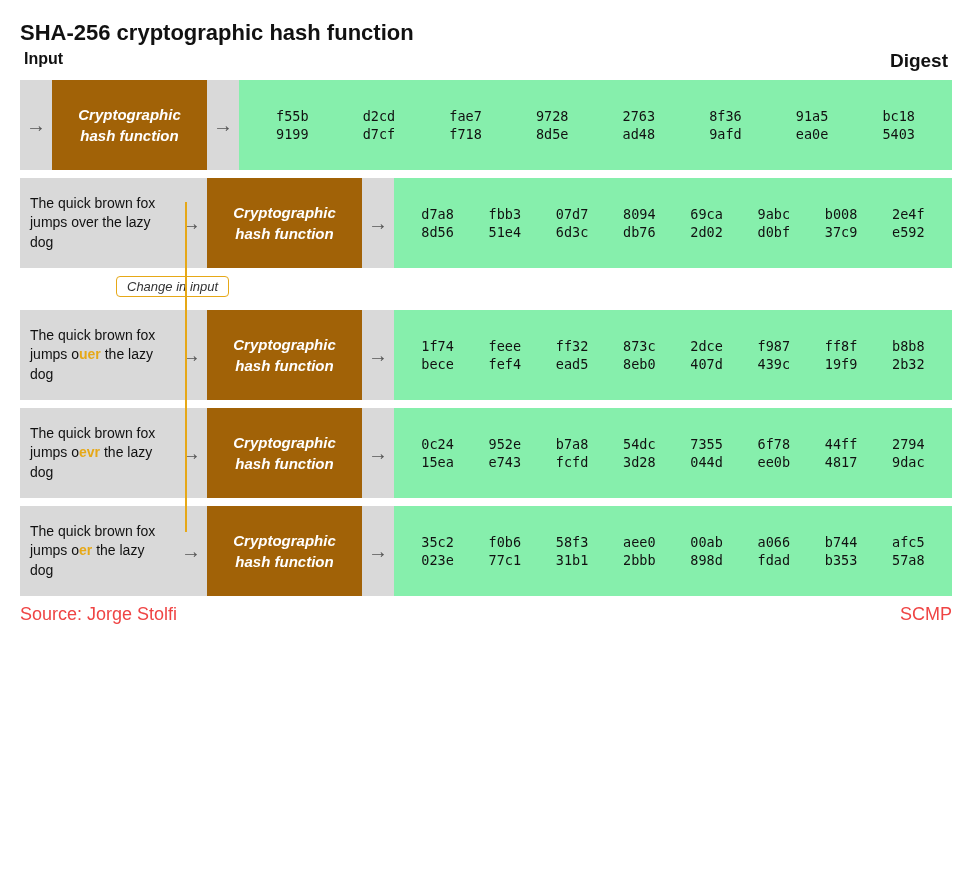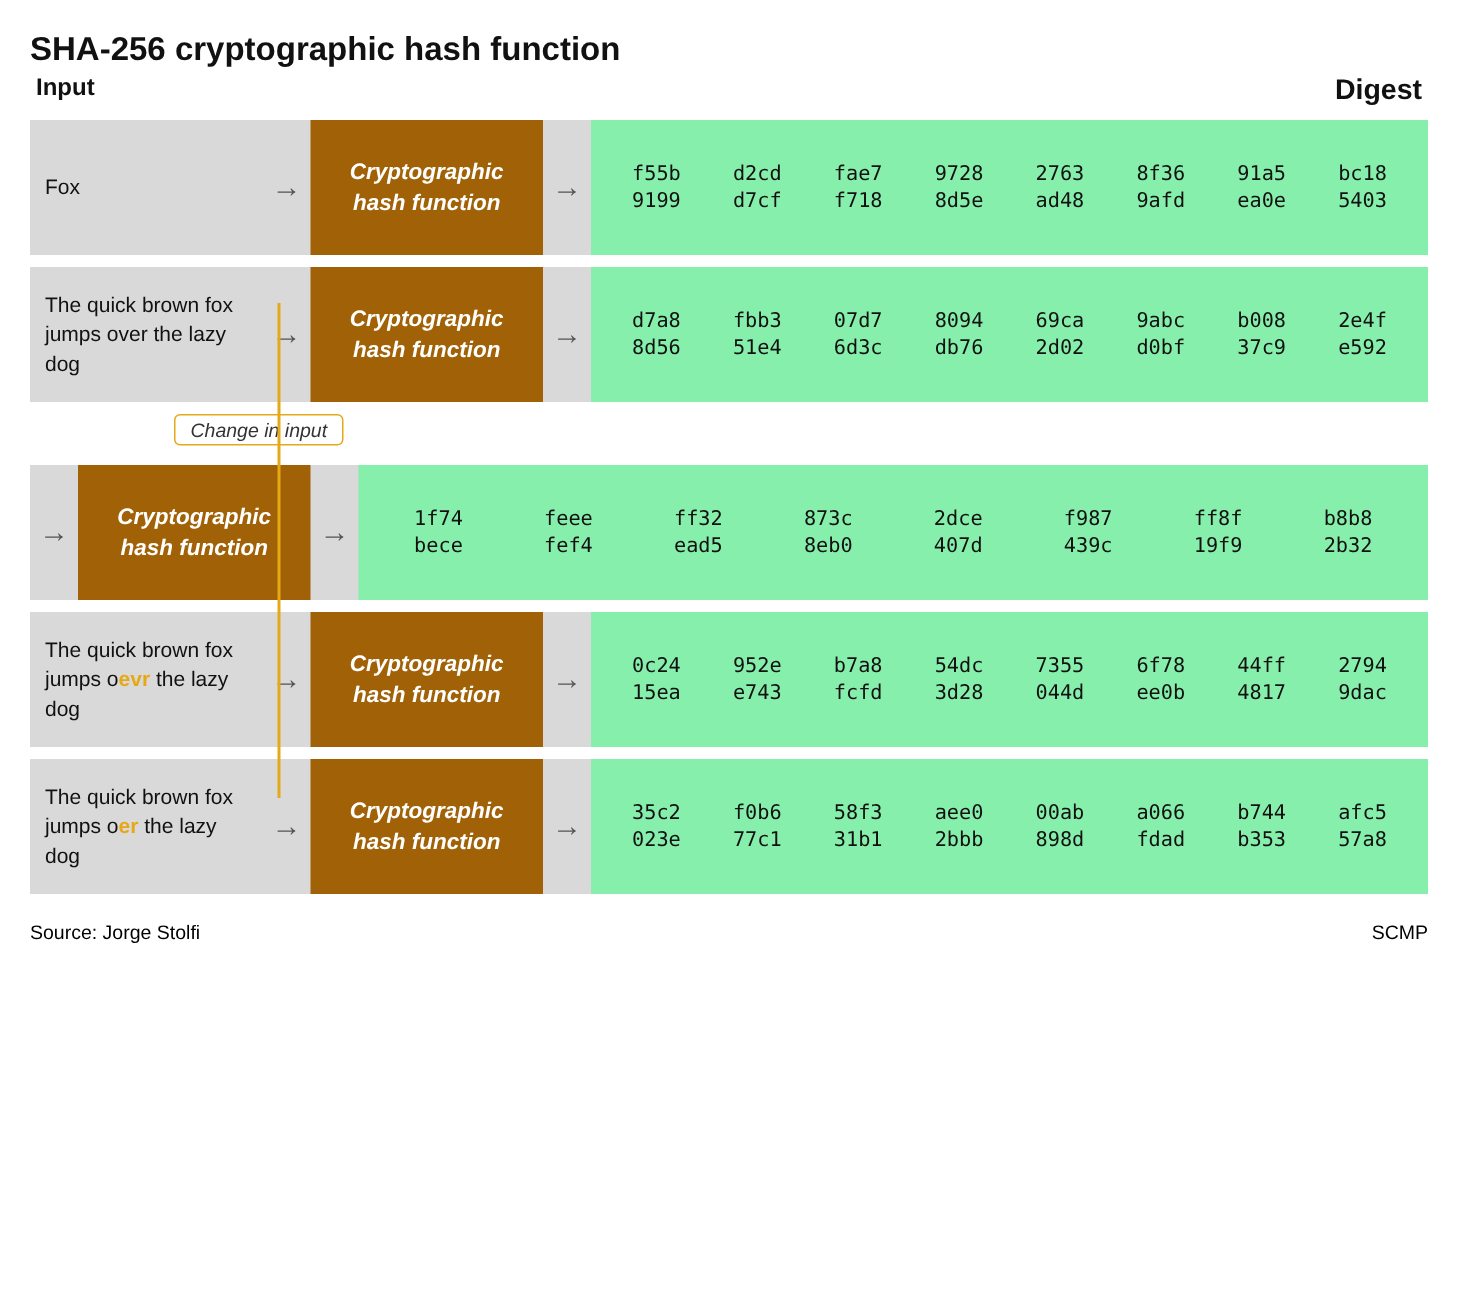--- a/index.html
+++ b/index.html
@@ -129,41 +129,37 @@
       left: 165px;
       top: -108px;
       width: 2px;
       height: 330px;
       background: #e6a817;
       z-index: 10;
     }
     .footer {
       display: flex;
       justify-content: space-between;
-      margin-top: 10px;
-      font-size: 13px;
-      color: #000000;
+      font-size: 18px;
+      color: #ef4444;
     }
   </style>
 </head>
 <body>
 
 <div class="main-title">SHA-256 cryptographic hash function</div>
 
 <div class="col-headers">
   <div class="col-header-input">Input</div>
   <div class="col-header-digest">Digest</div>
 </div>
 
 <div class="rows-container">
 
   <div class="hash-row">
-    <div class="input-box">
-      <span class="input-text">Fox</span>
-    </div>
     <div class="arrow">→</div>
     <div class="hash-fn-box">Cryptographic hash function</div>
     <div class="arrow">→</div>
     <div class="digest-box">
       <span class="digest-cell">f55b</span>
       <span class="digest-cell">d2cd</span>
       <span class="digest-cell">fae7</span>
       <span class="digest-cell">9728</span>
       <span class="digest-cell">2763</span>
       <span class="digest-cell">8f36</span>
@@ -208,20 +204,23 @@
   </div>
 
   <div class="change-label-container">
     <span class="change-label">Change in input</span>
   </div>
 
   <div style="position:relative;">
     <div class="vertical-line"></div>
 
     <div class="hash-row" style="margin-bottom:8px;">
+      <div class="input-box">
+        <span class="input-text">The quick brown fox jumps o<span class="highlight-yellow">uer</span> the lazy dog</span>
+      </div>
       <div class="arrow">→</div>
       <div class="hash-fn-box">Cryptographic hash function</div>
       <div class="arrow">→</div>
       <div class="digest-box">
         <span class="digest-cell">1f74</span>
         <span class="digest-cell">feee</span>
         <span class="digest-cell">ff32</span>
         <span class="digest-cell">873c</span>
         <span class="digest-cell">2dce</span>
         <span class="digest-cell">f987</span>

